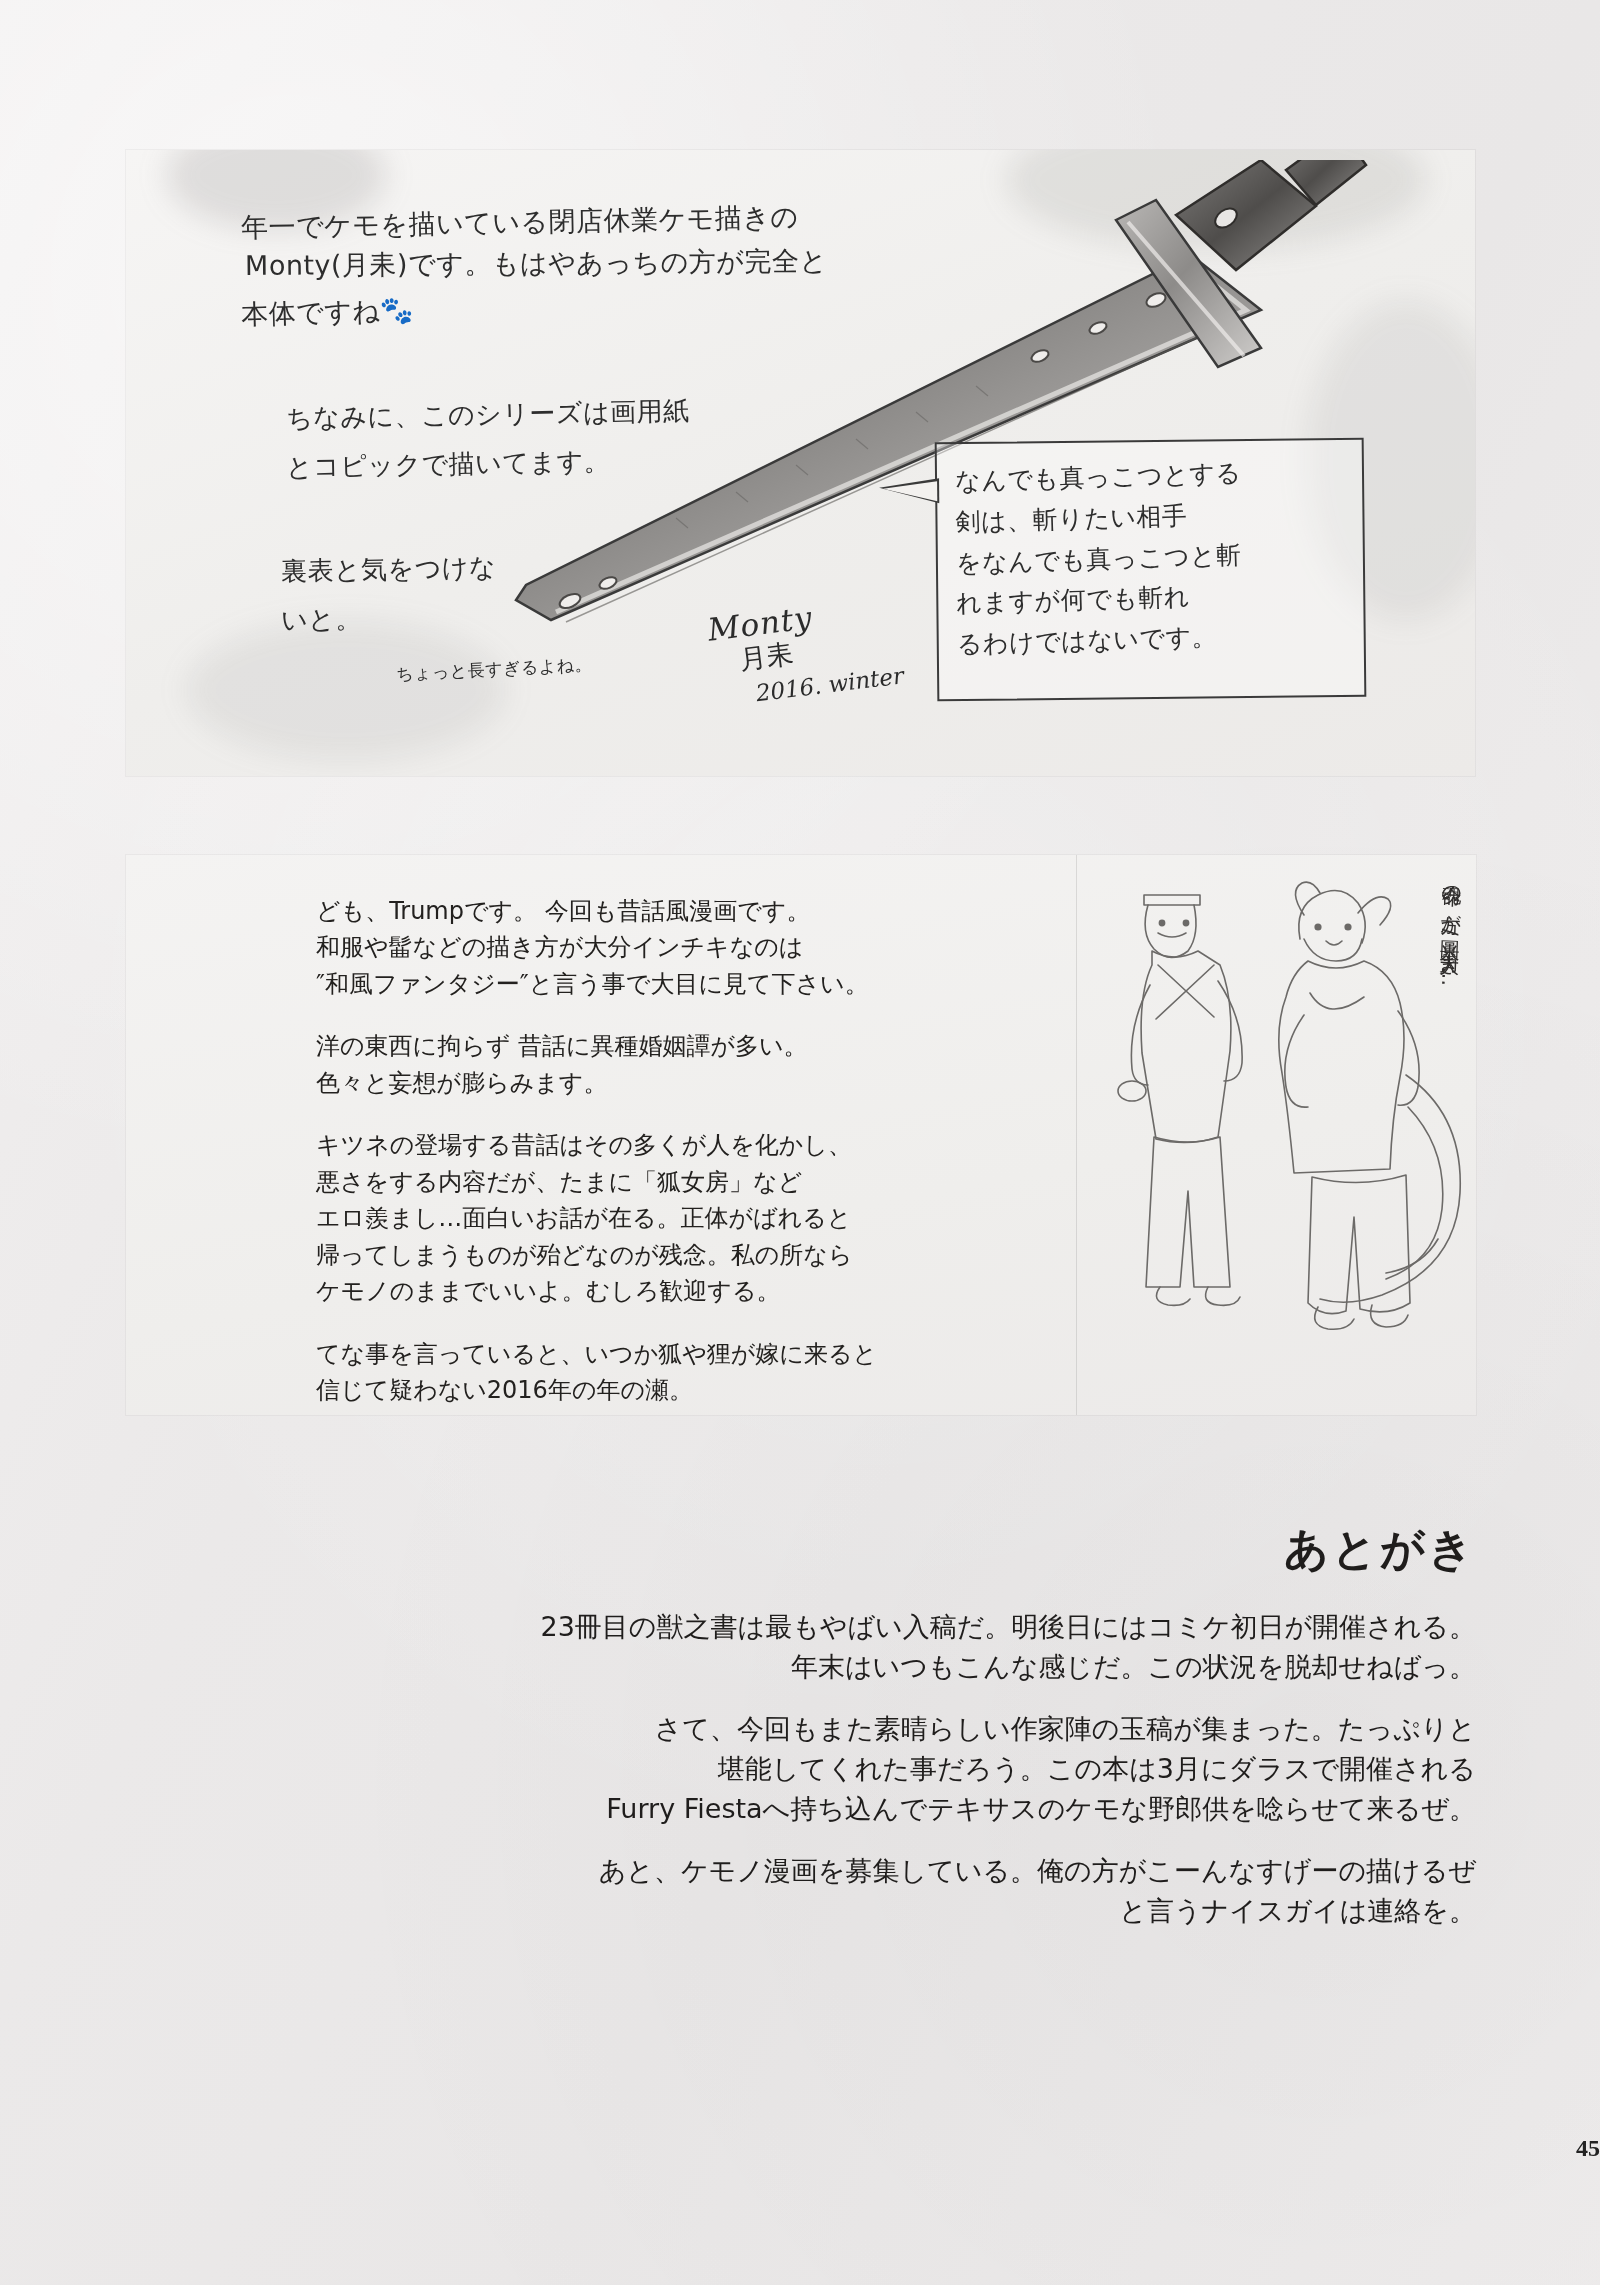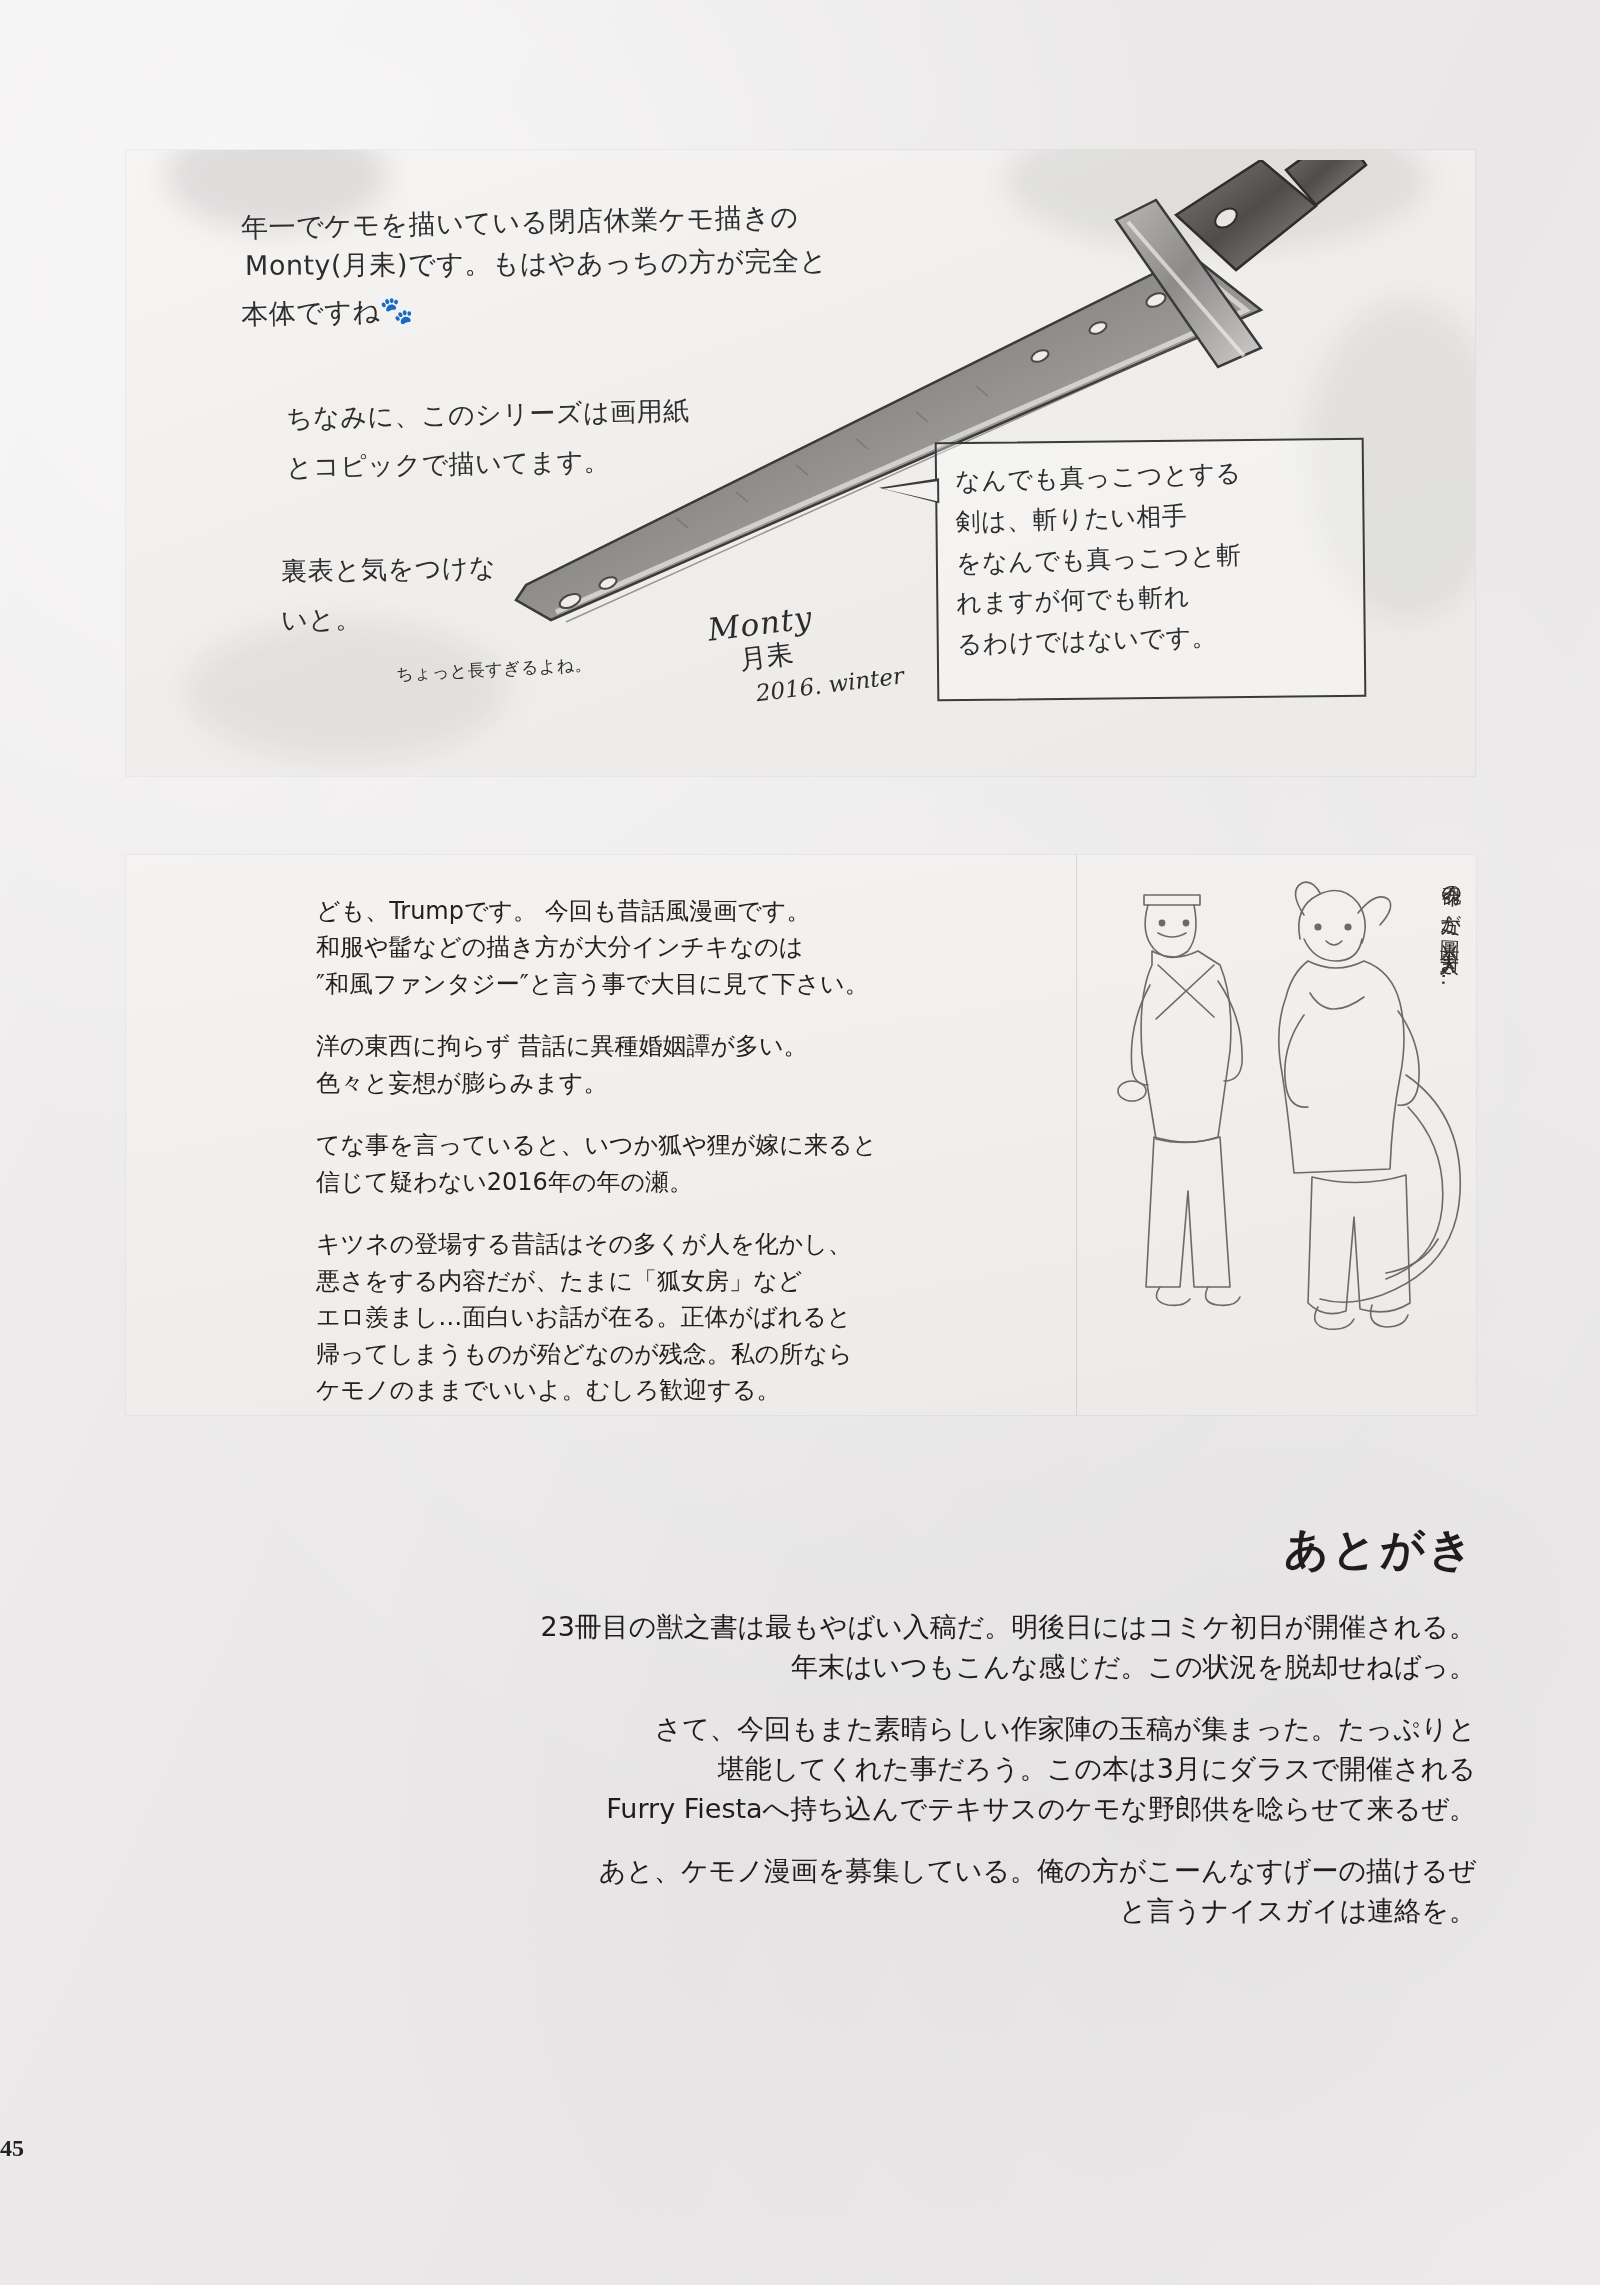--- a/index.html
+++ b/index.html
@@ -226,21 +226,21 @@
     font-size: 27px;
     line-height: 1.48;
     margin: 0 0 22px 0;
   }
   .afterword .para:last-child { margin-bottom: 12px; }
 
   .page-number {
     position: absolute;
     left: 0; right: 0;
     top: 2135px;
-    text-align: left;
+    text-align: right;
     font-family: "Liberation Serif", serif;
     font-weight: bold;
     font-size: 24px;
     color: #232323;
   }
 </style>
 </head>
 <body>
 
 <div class="page">
@@ -335,27 +335,27 @@
 
   <div class="panel-text">
     <div class="divider"></div>
 
     <div class="jp-body">
       <p style="white-space:pre-line">ども、Trumpです。 今回も昔話風漫画です。
 和服や髷などの描き方が大分インチキなのは
 ″和風ファンタジー″と言う事で大目に見て下さい。</p>
       <p style="white-space:pre-line">洋の東西に拘らず 昔話に異種婚姻譚が多い。
 色々と妄想が膨らみます。</p>
-      <p style="white-space:pre-line">てな事を言っていると、いつか狐や狸が嫁に来ると
-信じて疑わない2016年の年の瀬。</p>
       <p style="white-space:pre-line">キツネの登場する昔話はその多くが人を化かし、
 悪さをする内容だが、たまに「狐女房」など
 エロ羨まし…面白いお話が在る。正体がばれると
 帰ってしまうものが殆どなのが残念。私の所なら
 ケモノのままでいいよ。むしろ歓迎する。</p>
+      <p style="white-space:pre-line">てな事を言っていると、いつか狐や狸が嫁に来ると
+信じて疑わない2016年の年の瀬。</p>
     </div>
 
     <div class="sketch-wrap">
       <svg viewBox="0 0 390 560" width="390" height="560">
         <g fill="none" stroke="#6c6a68" stroke-width="1.6" stroke-linecap="round" stroke-linejoin="round">
 
           <path d="M58 40 h56 v10 h-56 z"></path>
           <path d="M62 50 q-8 28 6 44 q16 16 34 2 q12 -16 6 -46"></path>
           <path d="M72 78 q14 8 28 0"></path>
           <circle cx="76" cy="68" r="2.6" fill="#6c6a68"></circle>

